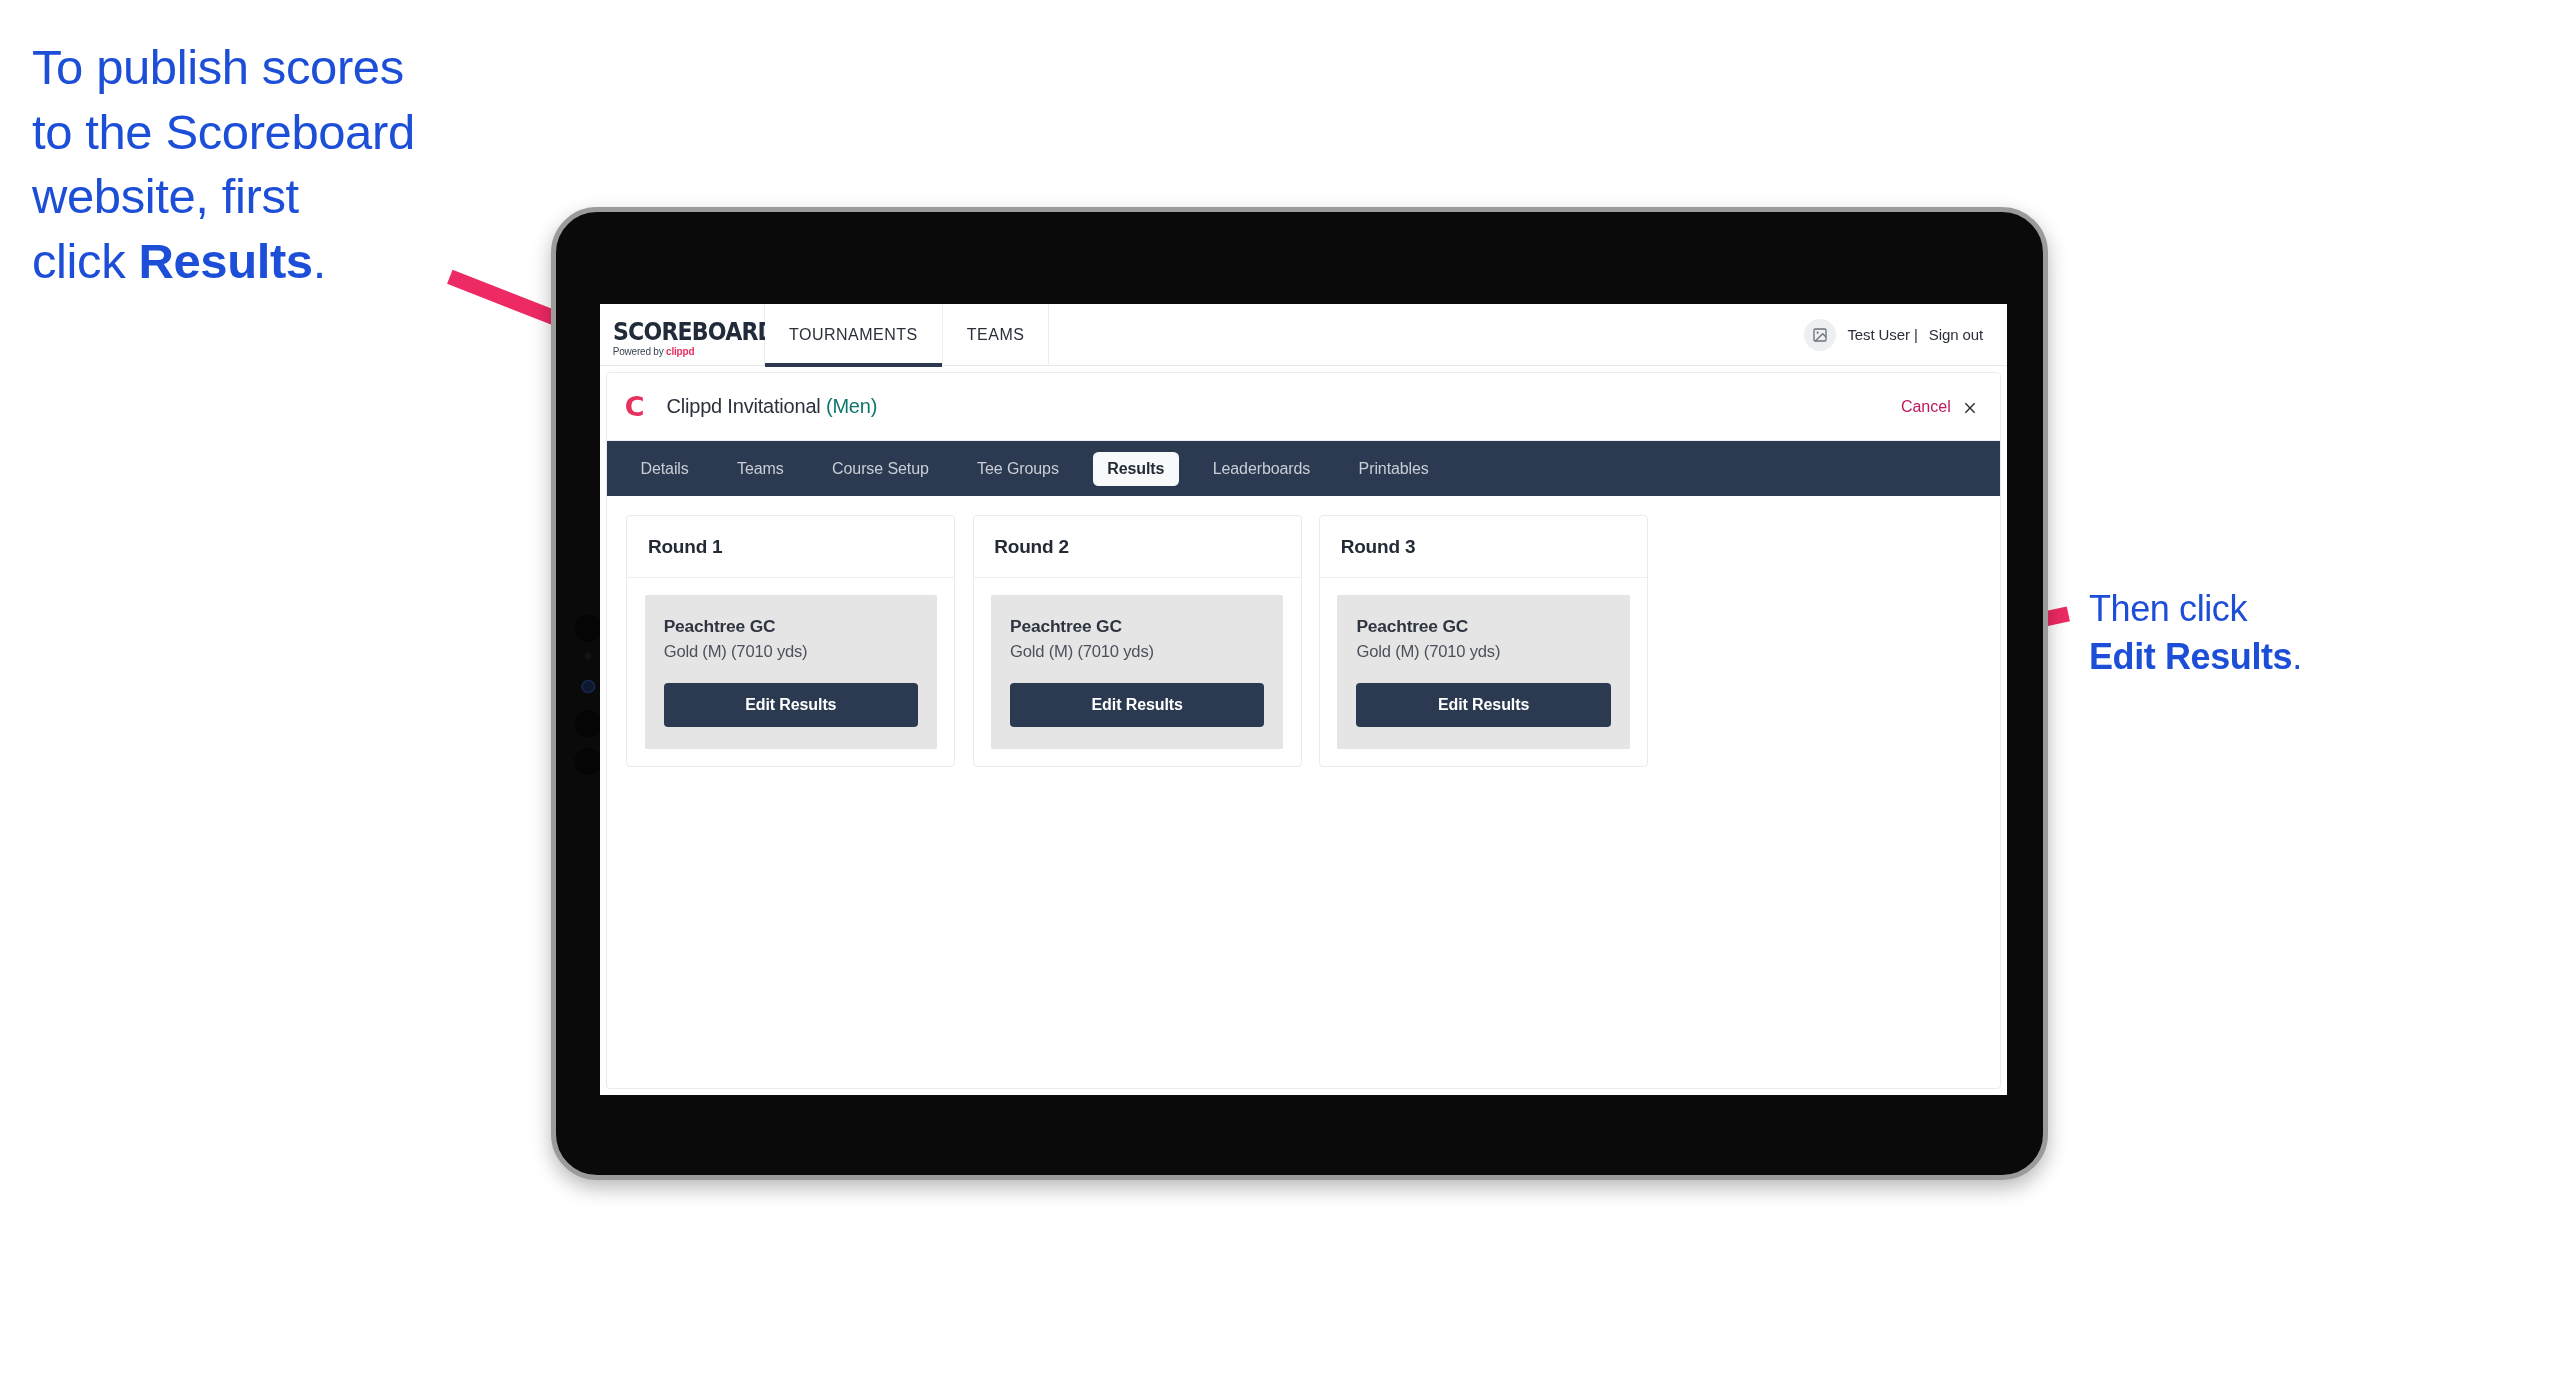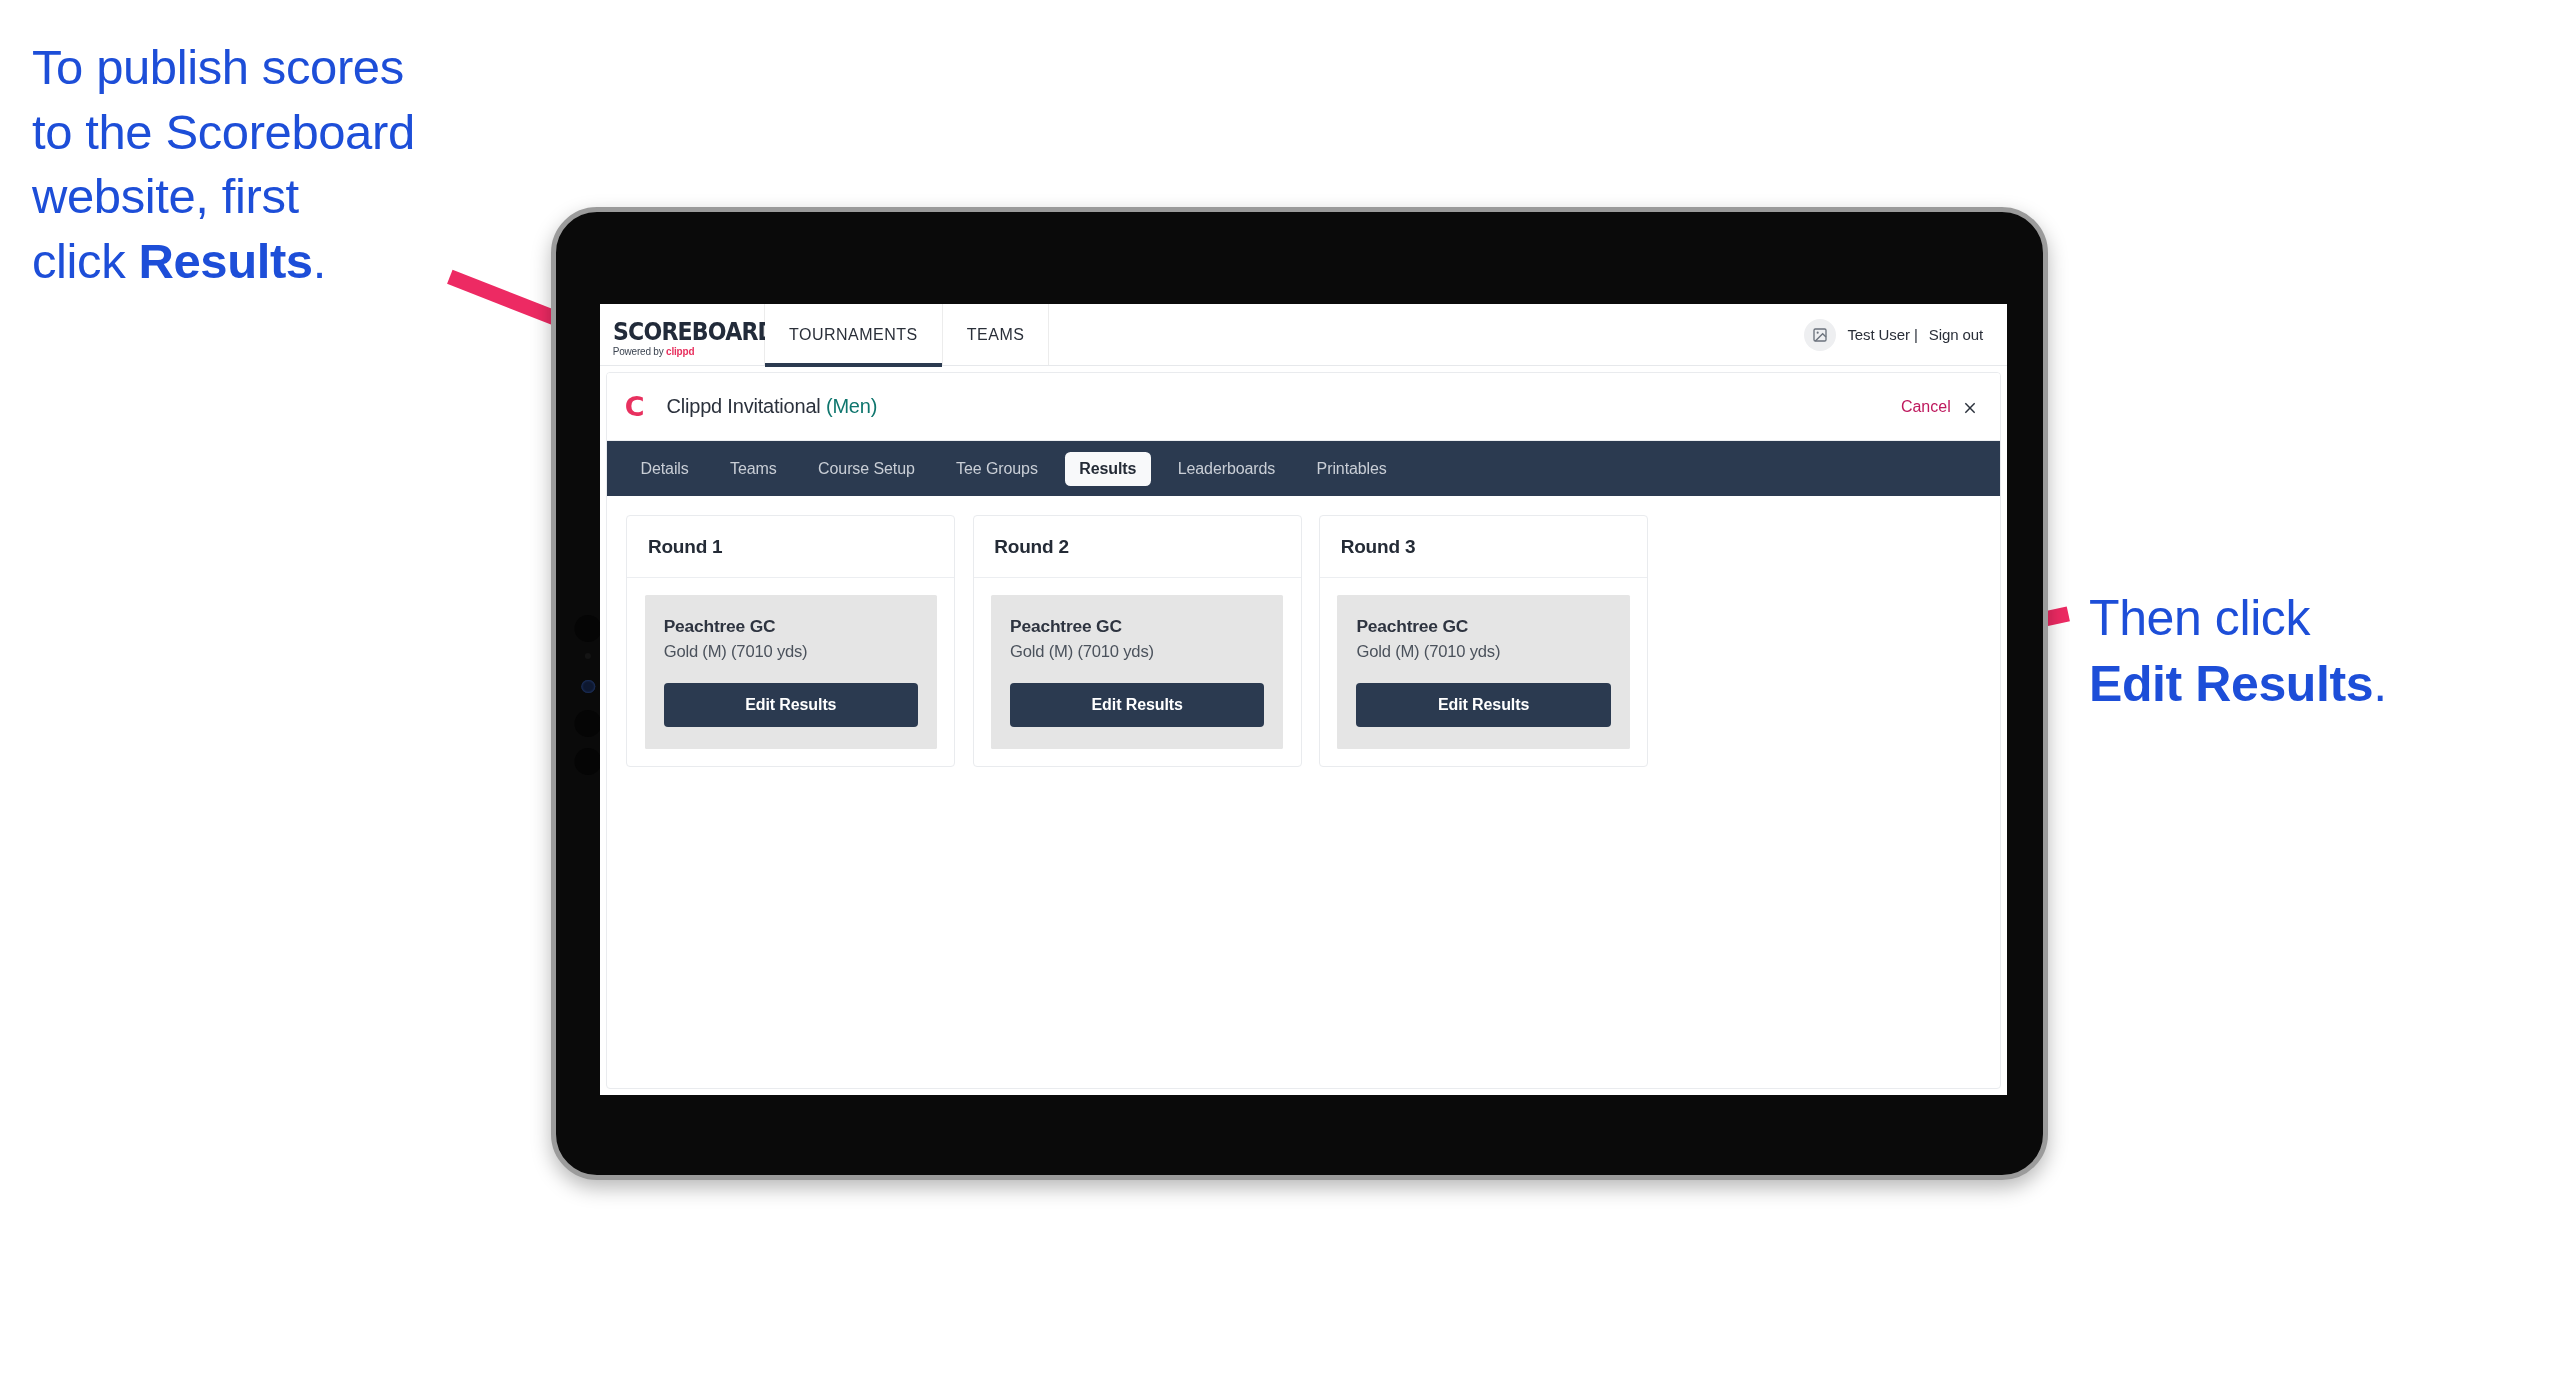--- a/index.html
+++ b/index.html
@@ -31,21 +31,21 @@
   #annotation-left {
     left: 32px;
     top: 35px;
     width: 554px;
     font-size: 49px;
   }
   #annotation-right {
     left: 2089px;
     top: 585px;
     width: 443px;
-    font-size: 50px;
+    font-size: 36px;
   }
   .annotation b { font-weight: 700; }
 
   
   .arrow-svg { position: absolute; overflow: visible; pointer-events: none; }
   #arrow-left-svg  { left: 443px; top: 261px; width: 554px; height: 237px; }
   #arrow-right-svg { left: 1590px; top: 601px; width: 491px; height: 127px; }
 
   
   #tablet {
@@ -220,21 +220,21 @@
     cursor: pointer;
   }
 
   
   #nav-strip {
     height: 55px;
     background: #2b3a50;
     display: flex;
     align-items: center;
     padding: 0 19px;
-    gap: 13px;
+    gap: 20px;
   }
   .nav-item {
     font-size: 16px;
     color: #c9ced6;
     padding: 8px 14.2px;
     border-radius: 5.5px;
     letter-spacing: -0.1px;
     cursor: pointer;
     white-space: nowrap;
   }

